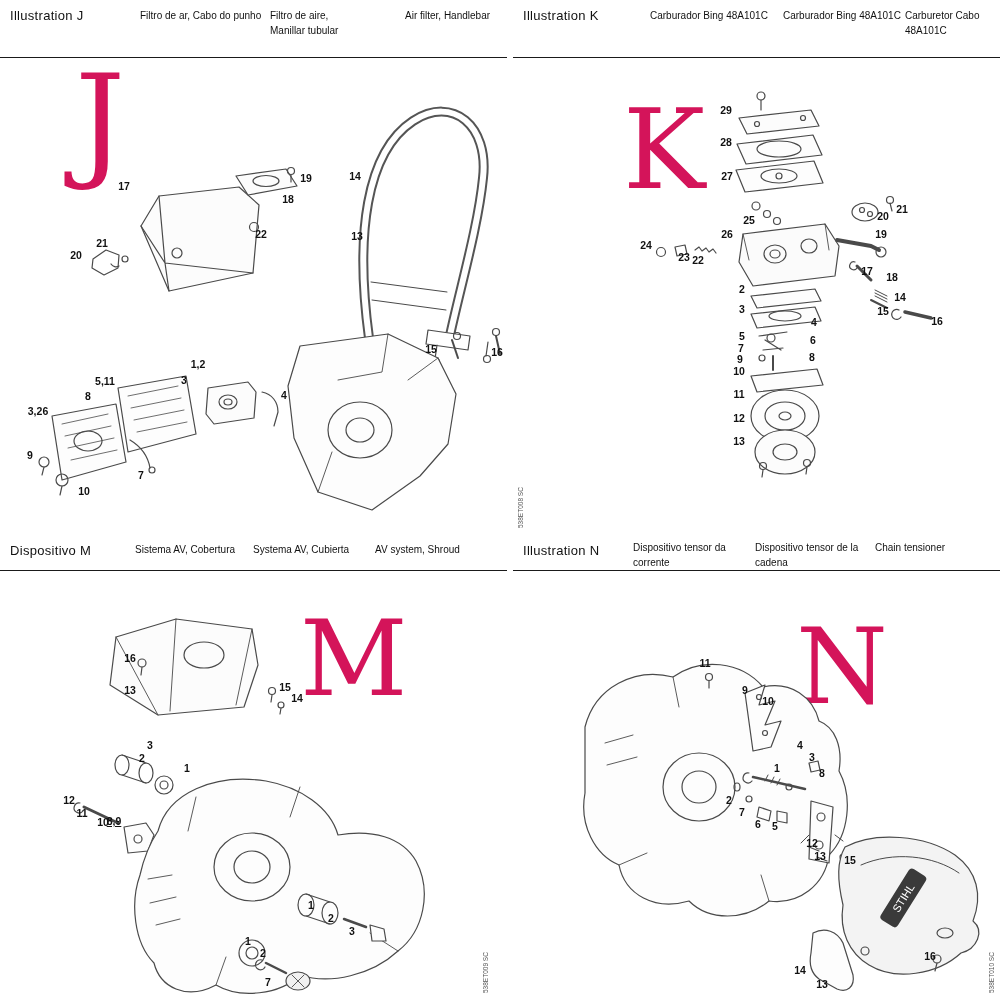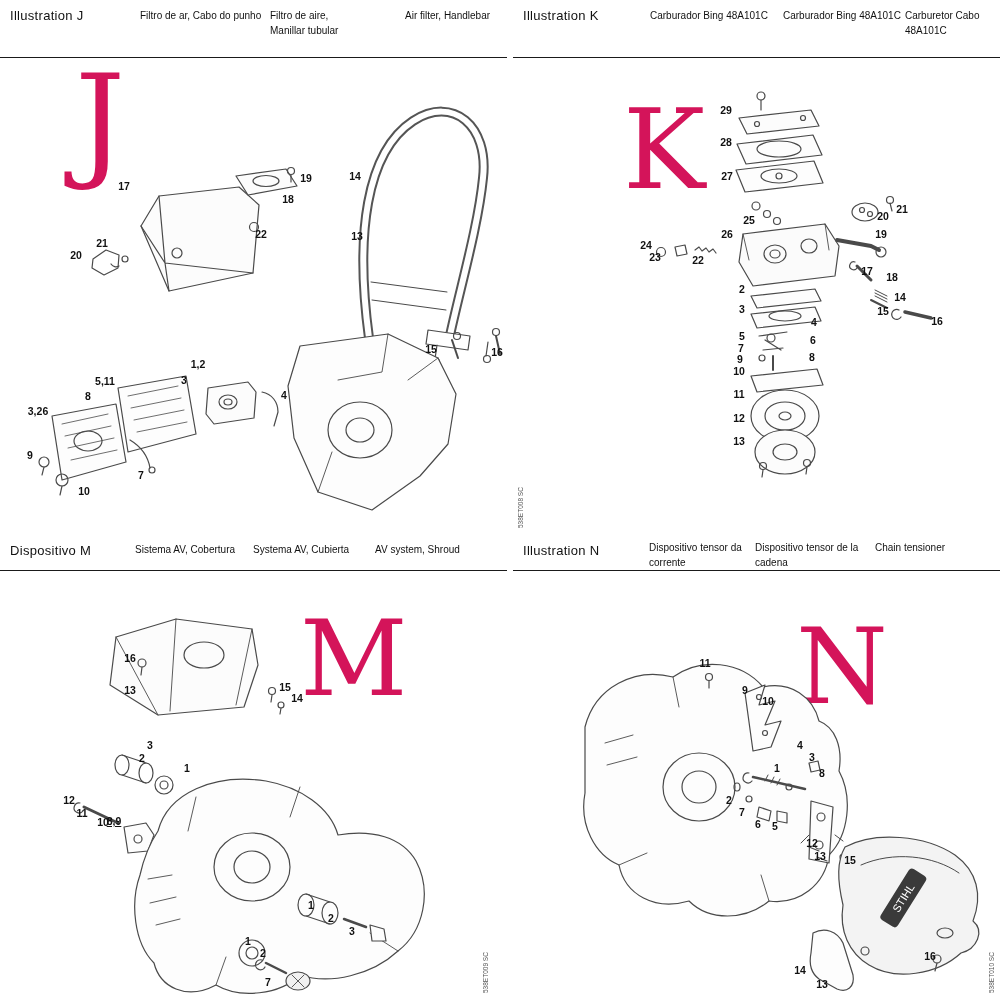--- a/index.html
+++ b/index.html
@@ -159,21 +159,21 @@
         <path d="M294,467 l-1,7"></path>
     </g>
   </svg>
   <div class="callout-layer">
       <span class="callout" style="left: 213px; top: 110px;">29</span>
       <span class="callout" style="left: 213px; top: 142px;">28</span>
       <span class="callout" style="left: 214px; top: 176px;">27</span>
       <span class="callout" style="left: 214px; top: 211px; margin-top: 23px;">26</span>
       <span class="callout" style="left: 236px; top: 220px;">25</span>
       <span class="callout" style="left: 133px; top: 245px;">24</span>
-      <span class="callout" style="left: 142px; top: 257px;">23</span>
+      <span class="callout" style="left: 171px; top: 257px;">23</span>
       <span class="callout" style="left: 185px; top: 260px;">22</span>
       <span class="callout" style="left: 389px; top: 209px;">21</span>
       <span class="callout" style="left: 370px; top: 216px;">20</span>
       <span class="callout" style="left: 368px; top: 234px;">19</span>
       <span class="callout" style="left: 354px; top: 271px;">17</span>
       <span class="callout" style="left: 379px; top: 277px;">18</span>
       <span class="callout" style="left: 387px; top: 297px;">14</span>
       <span class="callout" style="left: 370px; top: 311px;">15</span>
       <span class="callout" style="left: 424px; top: 321px;">16</span>
       <span class="callout" style="left: 229px; top: 289px;">2</span>
@@ -255,21 +255,21 @@
       <span class="callout" style="left: 352px; top: 396px;">3</span>
       <span class="callout" style="left: 248px; top: 406px;">1</span>
       <span class="callout" style="left: 263px; top: 418px;">2</span>
       <span class="callout" style="left: 268px; top: 447px;">7</span>
     </div>
   <span class="doccode" style="left:482px;top:458px">538ET009 SC</span>
 </div>
 
 <div class="panel" style="left:513px;top:535px;width:487px;height:465px">
   <span class="header-title">Illustration  N</span>
-  <span class="desc" style="left:136px;top:6px">Dispositivo tensor da
+  <span class="desc" style="left:120px;top:6px">Dispositivo tensor da
 corrente</span>
   <span class="desc" style="left:242px;top:6px">Dispositivo tensor de la
 cadena</span>
   <span class="desc" style="left:362px;top:6px">Chain tensioner</span>
   <div class="rule" style="top:35px"></div>
   <div class="big-letter" style="left:283px;top:80px;font-size:105px">N</div>
 
   <svg class="sketch" width="487" height="465" viewBox="0 0 487 465">
     <g stroke="#4a4a4a" stroke-width="1.2" fill="none" stroke-linejoin="round" stroke-linecap="round">
       <path d="M72,192 C82,152 122,132 160,142 C188,122 228,126 250,152 C278,146 300,162 306,186 C322,192 330,212 326,236 C340,262 336,300 316,320 C312,350 286,370 256,366 C232,386 196,386 176,366 C142,376 112,360 106,330 C82,320 66,290 72,258 Z" fill="#fdfdfd"></path>

